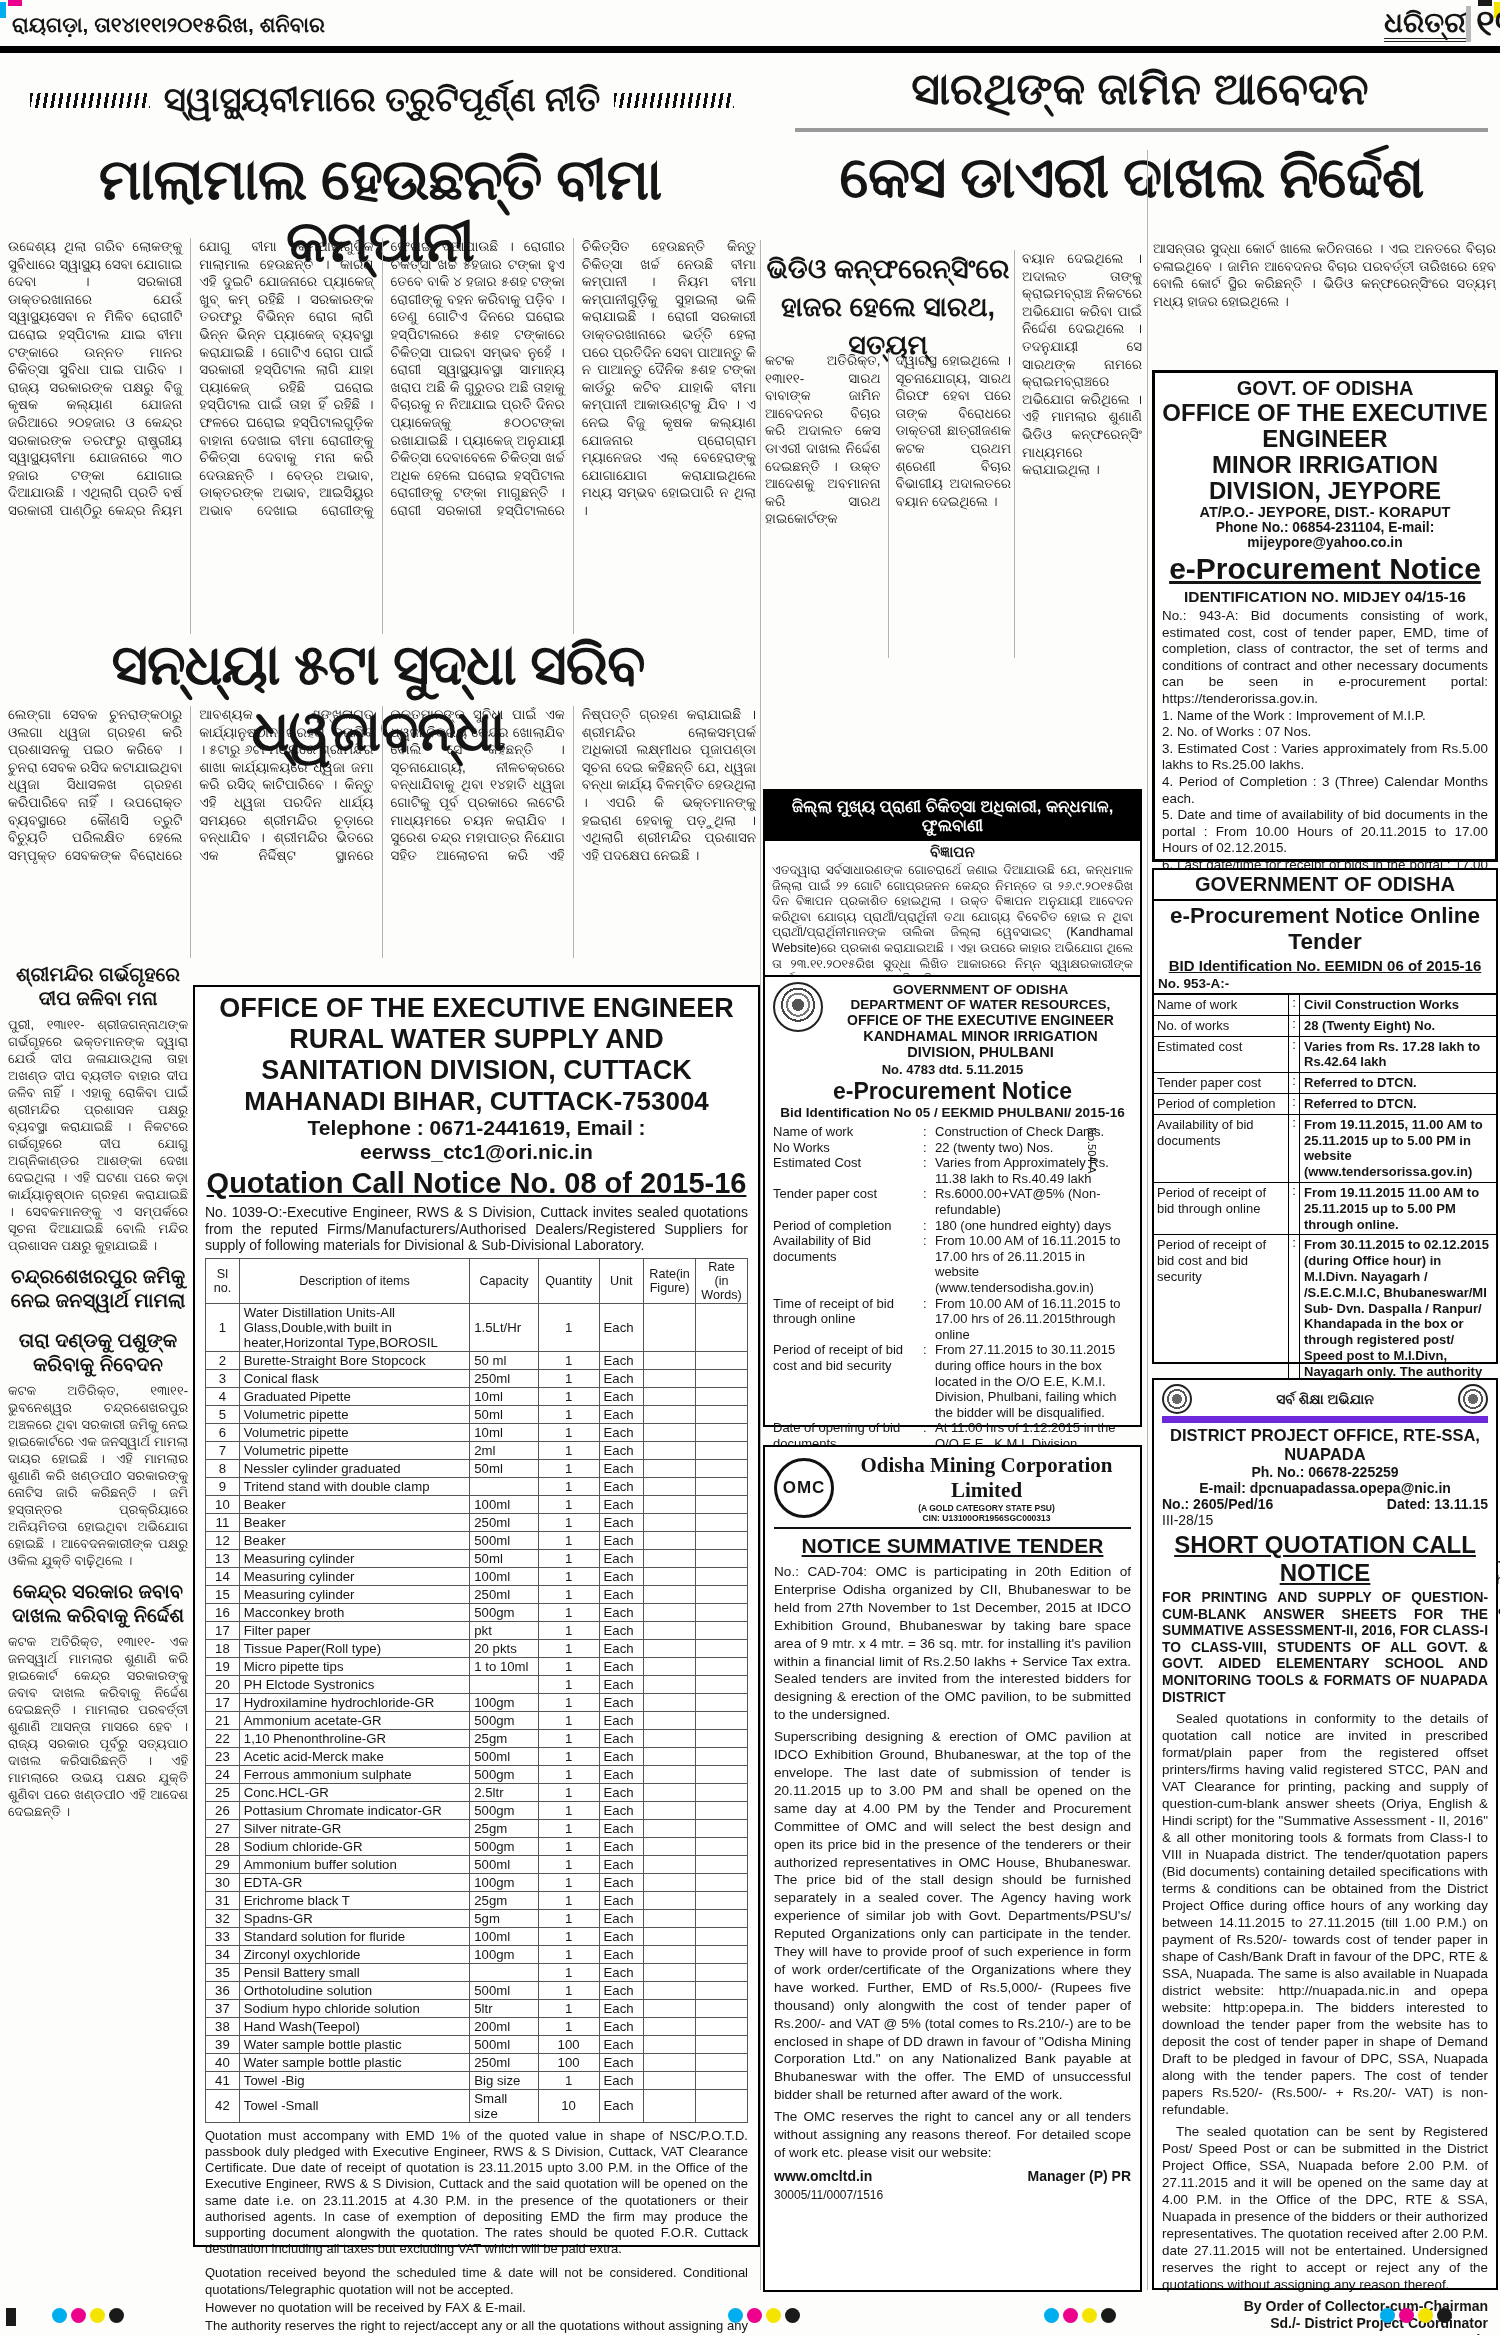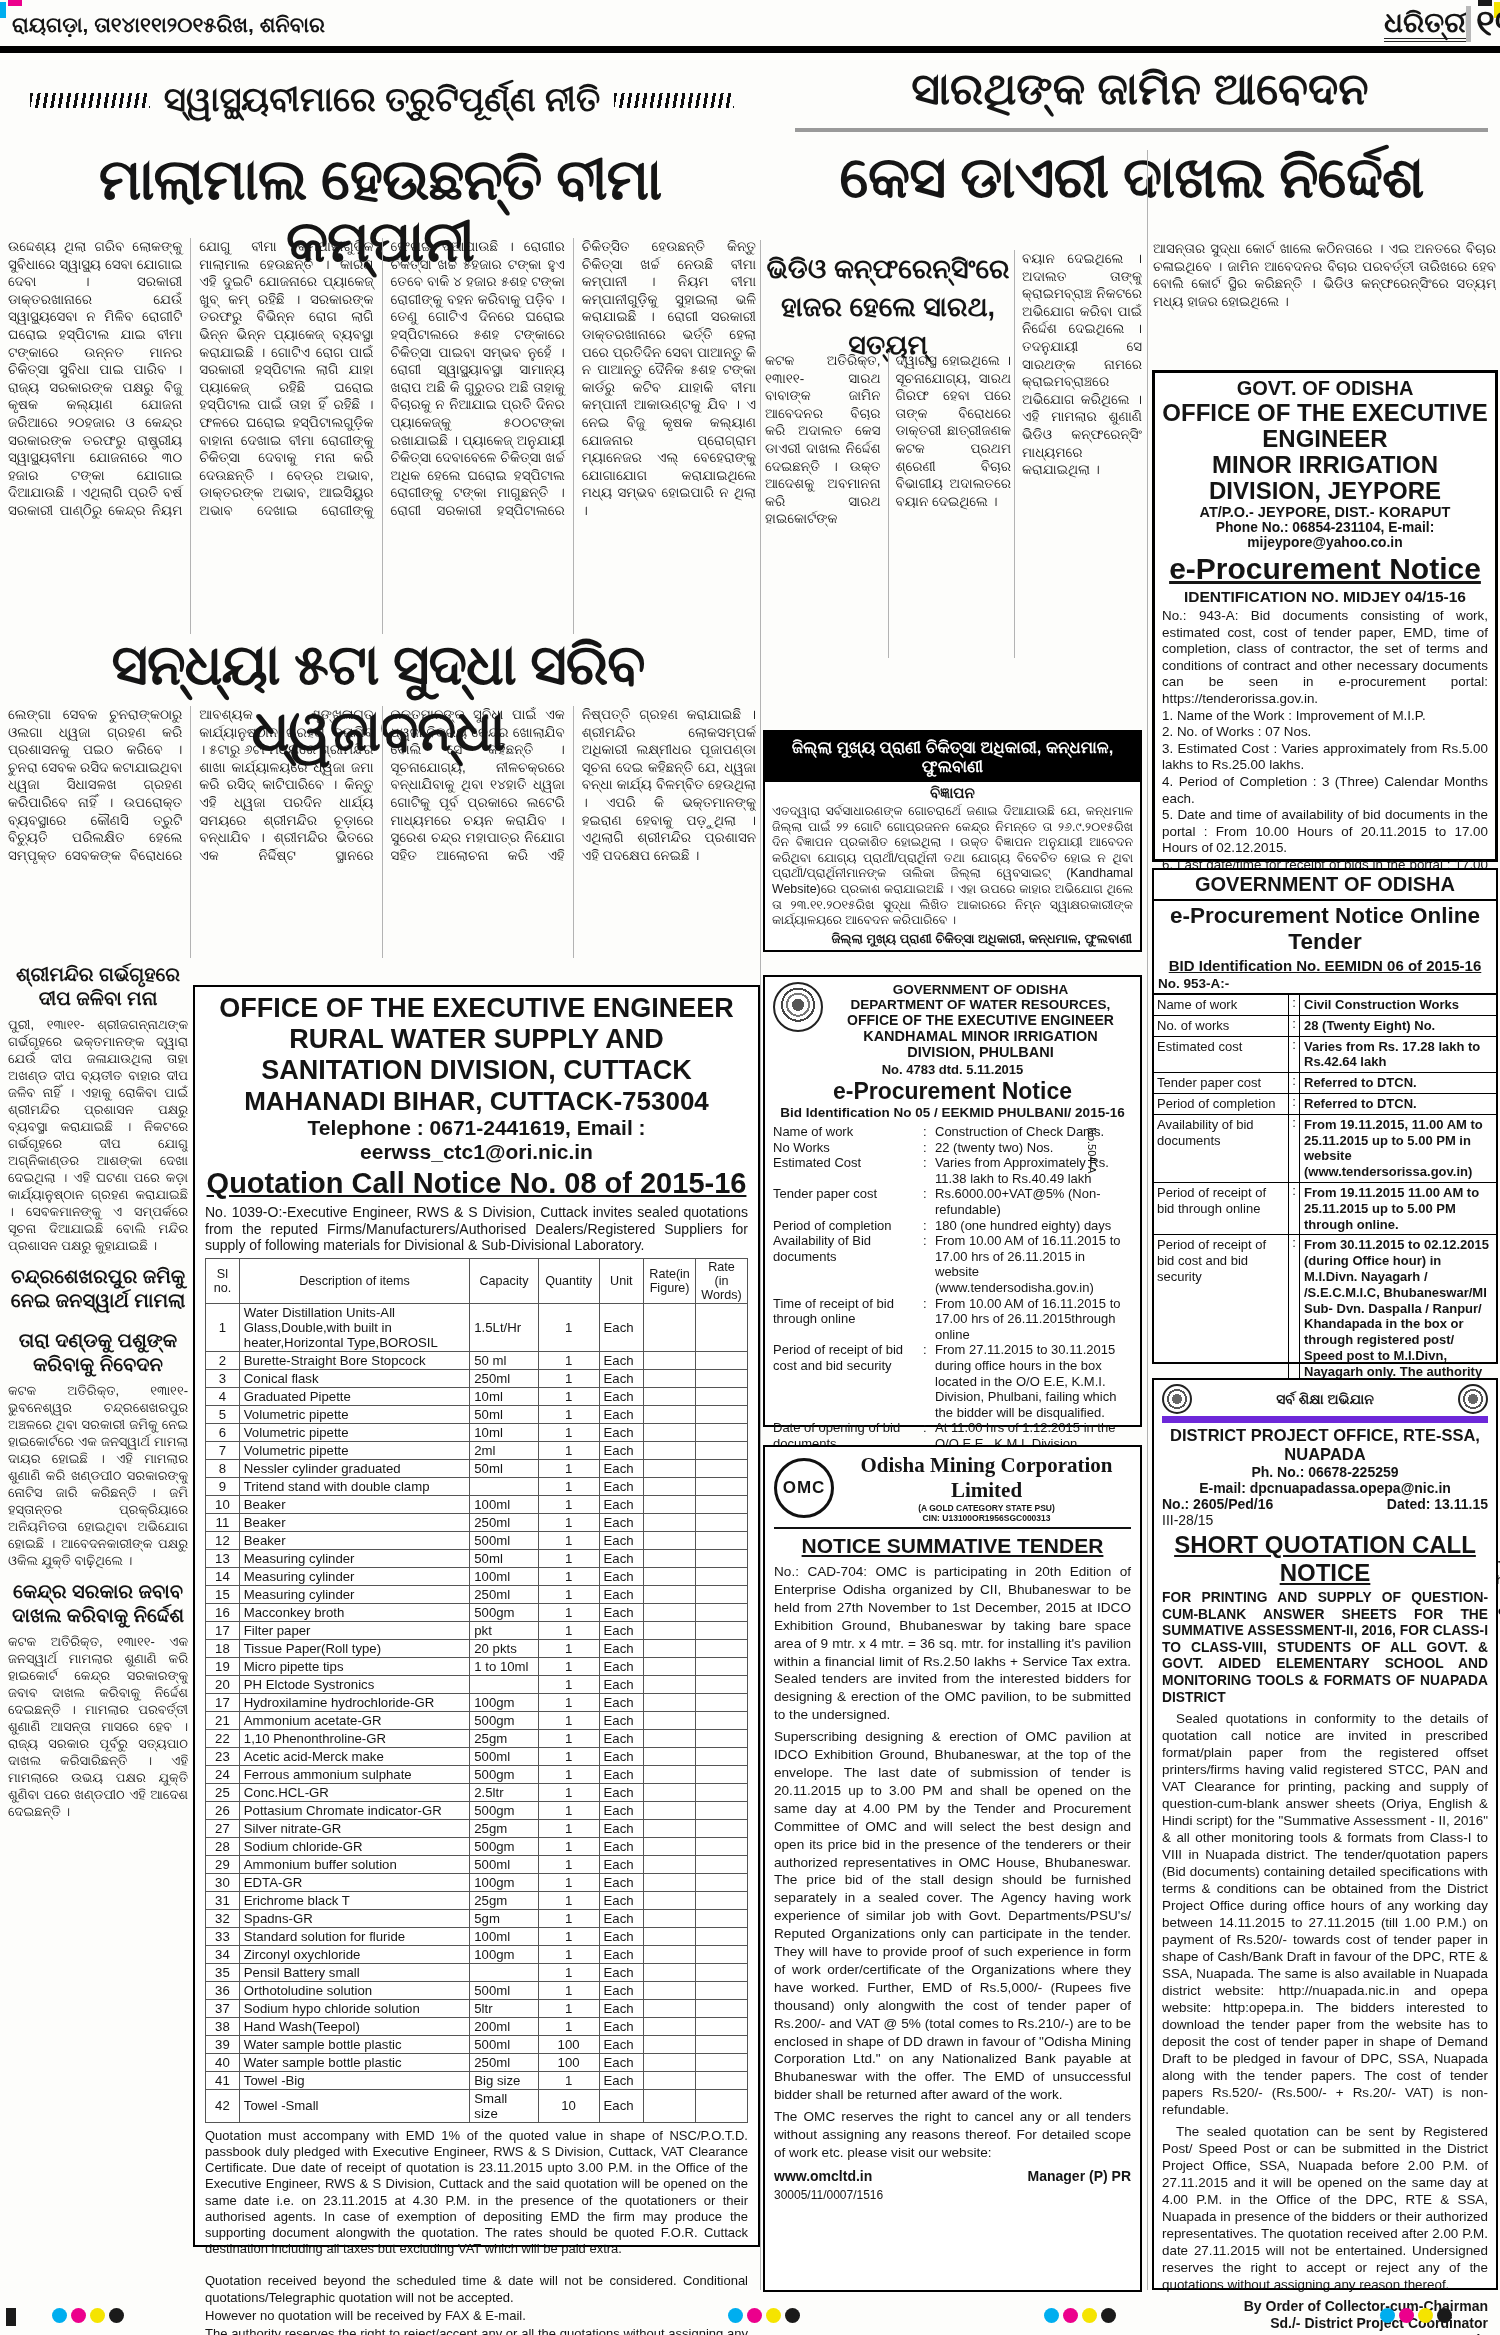--- a/index.html
+++ b/index.html
@@ -598,28 +598,28 @@
             <td class="ctr">10</td>
             <td>Each</td>
             <td></td>
             <td></td>
           </tr>
         </tbody>
     </table>
     <div class="rw-terms" style="margin-top:5px;">
 
     <p style="margin:0 0 2px;">Quotation must accompany with EMD 1% of the quoted value in shape of NSC/P.O.T.D. passbook duly pledged with Executive Engineer, RWS &amp; S Division, Cuttack, VAT Clearance Certificate. Due date of receipt of quotation is 23.11.2015 upto 3.00 P.M. in the Office of the Executive Engineer, RWS &amp; S Division, Cuttack and the said quotation will be opened on the same date i.e. on 23.11.2015 at 4.30 P.M.  in the presence of the quotationers or their authorised agents. In case of exemption of depositing EMD the firm may produce the supporting document alongwith the quotation. The rates  should be quoted F.O.R. Cuttack destination including all taxes but excluding VAT which will be paid extra.</p>
-        <p style="margin:16px 0 2px;">Quotation received beyond the scheduled time &amp; date will not be considered. Conditional quotations/Telegraphic quotation will not be accepted.</p>
+        <p style="margin:8px 0 2px;">Quotation received beyond the scheduled time &amp; date will not be considered. Conditional quotations/Telegraphic quotation will not be accepted.</p>
         <p style="margin:0 0 2px;">However no quotation will be received by FAX &amp; E-mail.</p>
         <p style="margin:0 0 2px;">The authority reserves the right to reject/accept any or all the quotations without assigning any reason thereof.</p>
       </div>
 
   </div>
 
-  <div class="abs box" style="left:763px;top:730px;width:379px;height:222px;">
+  <div class="abs box" style="left:763px;top:789px;width:379px;height:222px;">
     <div class="blackbar">ଜିଲ୍ଲା ମୁଖ୍ୟ ପ୍ରାଣୀ ଚିକିତ୍ସା ଅଧିକାରୀ, କନ୍ଧମାଳ, ଫୁଲବାଣୀ</div>
     <div class="ctr b" style="font-size:15px;margin-top:2px;text-align:center;">ବିଜ୍ଞାପନ</div>
     <div class="jus" style="font-size:12.4px;line-height:15.6px;padding:2px 7px;">ଏତଦ୍ୱାରା ସର୍ବସାଧାରଣଙ୍କ ଗୋଚରାର୍ଥେ ଜଣାଇ ଦିଆଯାଉଛି ଯେ, କନ୍ଧମାଳ ଜିଲ୍ଲା ପାଇଁ ୨୨ ଗୋଟି ଗୋପ୍ରଜନନ କେନ୍ଦ୍ର ନିମନ୍ତେ ତା ୨୬.୯.୨୦୧୫ରିଖ ଦିନ ବିଜ୍ଞାପନ ପ୍ରକାଶିତ ହୋଇଥିଲା । ଉକ୍ତ ବିଜ୍ଞାପନ ଅନୁଯାୟୀ ଆବେଦନ କରିଥିବା ଯୋଗ୍ୟ ପ୍ରାର୍ଥୀ/ପ୍ରାର୍ଥିନୀ ତଥା ଯୋଗ୍ୟ ବିବେଚିତ ହୋଇ ନ ଥିବା ପ୍ରାର୍ଥୀ/ପ୍ରାର୍ଥିନୀମାନଙ୍କ ତାଲିକା ଜିଲ୍ଲା ୱେବସାଇଟ୍ (Kandhamal Website)ରେ ପ୍ରକାଶ କରାଯାଇଅଛି । ଏହା ଉପରେ କାହାର ଅଭିଯୋଗ ଥିଲେ ତା ୨୩.୧୧.୨୦୧୫ରିଖ ସୁଦ୍ଧା ଲିଖିତ ଆକାରରେ ନିମ୍ନ ସ୍ୱାକ୍ଷରକାରୀଙ୍କ କାର୍ଯ୍ୟାଳୟରେ ଆବେଦନ କରିପାରିବେ ।</div>
     <div class="b" style="font-size:12.8px;text-align:right;padding:0 8px 4px;">ଜିଲ୍ଲା ମୁଖ୍ୟ ପ୍ରାଣୀ ଚିକିତ୍ସା ଅଧିକାରୀ, କନ୍ଧମାଳ, ଫୁଲବାଣୀ</div>
   </div>
 
   <div class="abs box" style="left:763px;top:975px;width:379px;height:452px;padding:5px 8px;">
     <div style="display:flex;align-items:flex-start;gap:6px;">
       <div class="emblem"></div>
       <div class="ctr" style="flex:1;">

